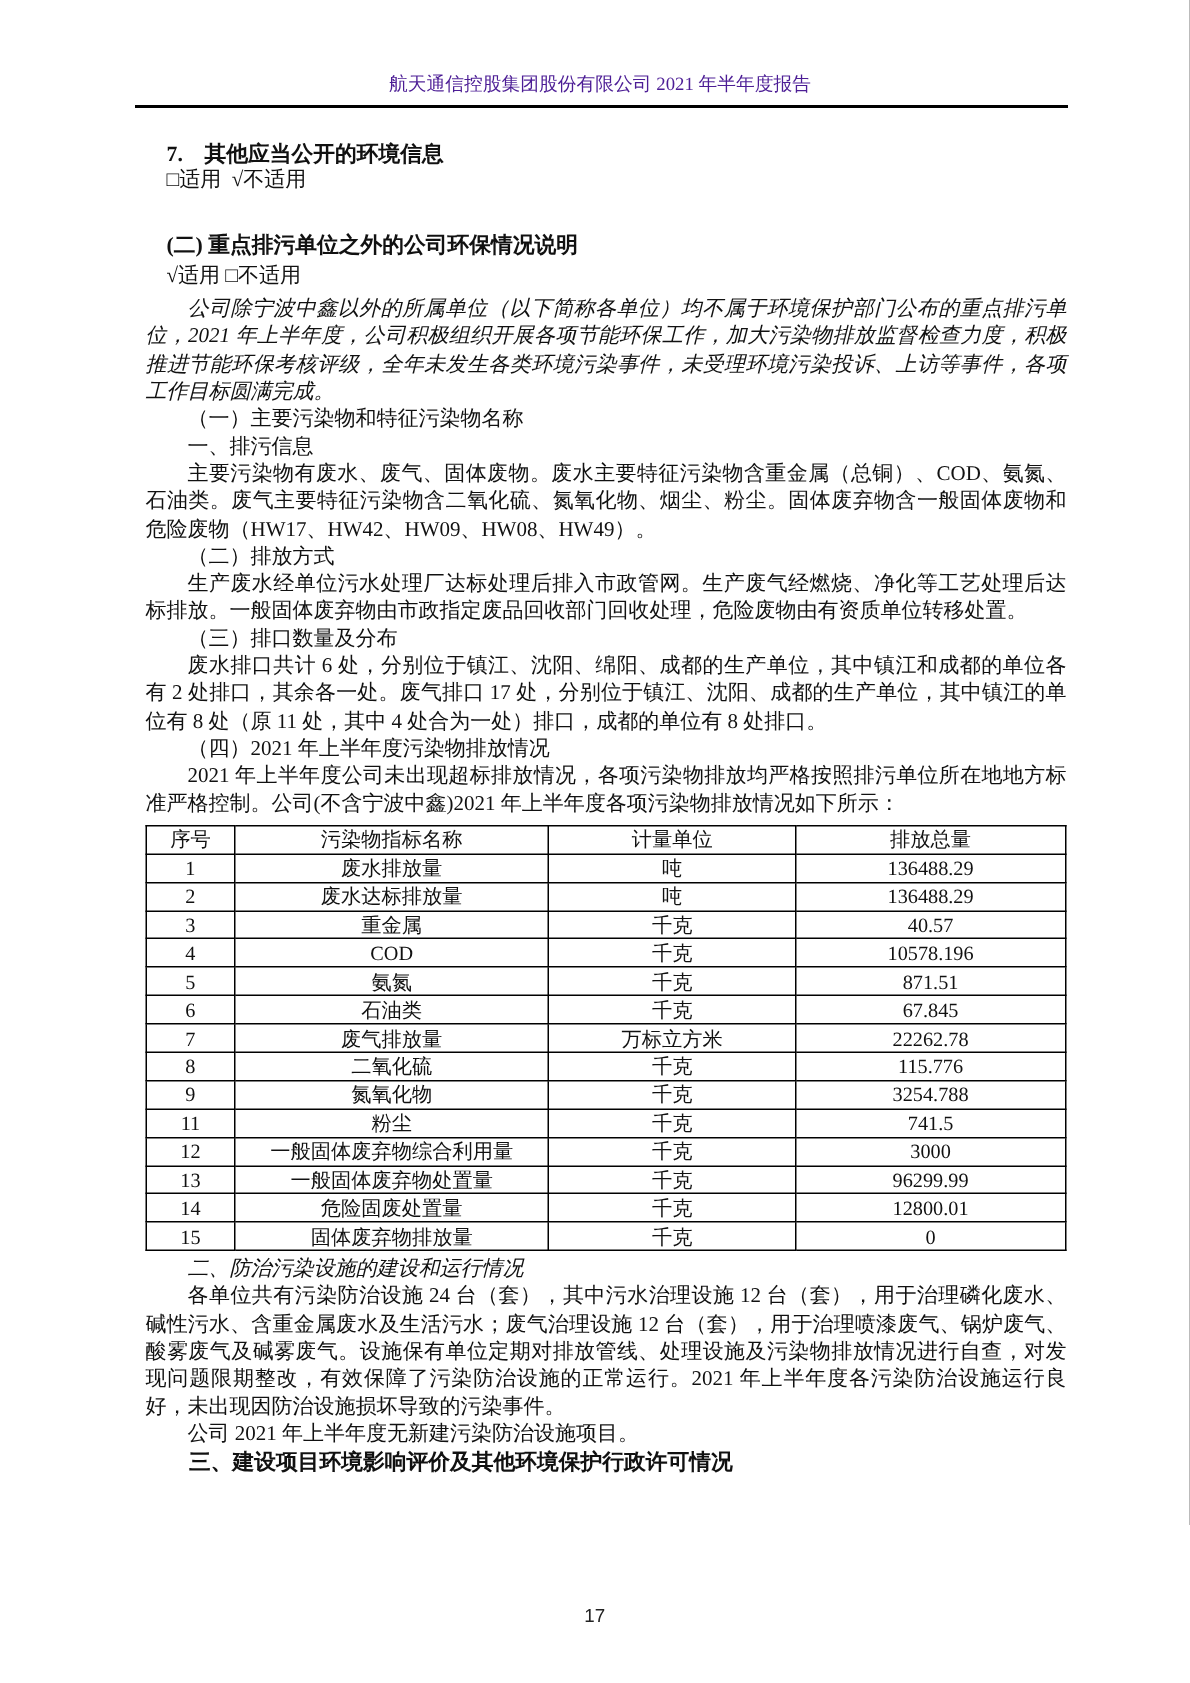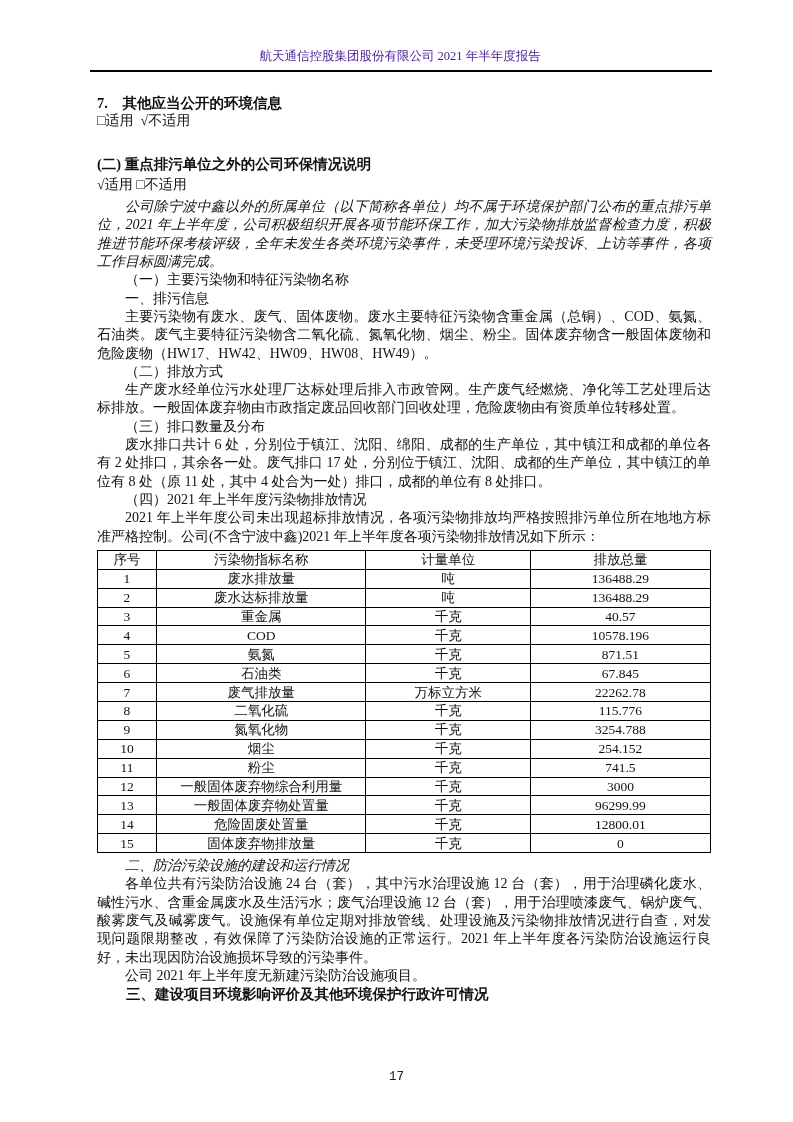--- a/index.html
+++ b/index.html
@@ -35,21 +35,21 @@
     position: absolute;
     top: 94px;
     left: 97px;
     width: 614px;
     font-size: 14px;
     line-height: 18.3px;
     text-align: justify;
     text-justify: inter-ideograph;
   }
   .h-bold { font-weight: bold; font-size: 14.5px; white-space: pre-wrap; }
-  .lvl2 { }
+  .lvl2 { margin-left: 14px; }
   .applic { white-space: pre-wrap; }
   .mt-gap { margin-top: 24px; }
   .mt-sm { margin-top: 3px; }
   .para { text-indent: 2em; }
   .mt-xs { margin-top: 4px; font-style: italic; }
   table.pollutant {
     width: 100%;
     border-collapse: collapse;
     margin-top: 4px;
     font-size: 13.5px;
@@ -63,21 +63,21 @@
     padding: 0 2px;
   }
   table.pollutant { border: 1.5px solid #000; }
   .page-number {
     position: absolute;
     bottom: 38px;
     left: 0;
     width: 100%;
     text-align: center;
     font-size: 12.5px;
-    font-family: Liberation Mono, monospace;
+    font-family: Liberation Sans, sans-serif;
     color: #222;
   }
 </style>
 </head>
 <body>
 
 <div class="page">
 
   <div class="doc-header">航天通信控股集团股份有限公司 2021 年半年度报告</div>
   <div class="header-rule"></div>
@@ -169,26 +169,20 @@
             <td>千克</td>
             <td>115.776</td>
           </tr>
           <tr>
             <td>9</td>
             <td>氮氧化物</td>
             <td>千克</td>
             <td>3254.788</td>
           </tr>
           <tr>
-            <td>10</td>
-            <td>烟尘</td>
-            <td>千克</td>
-            <td>254.152</td>
-          </tr>
-          <tr>
             <td>11</td>
             <td>粉尘</td>
             <td>千克</td>
             <td>741.5</td>
           </tr>
           <tr>
             <td>12</td>
             <td>一般固体废弃物综合利用量</td>
             <td>千克</td>
             <td>3000</td>

